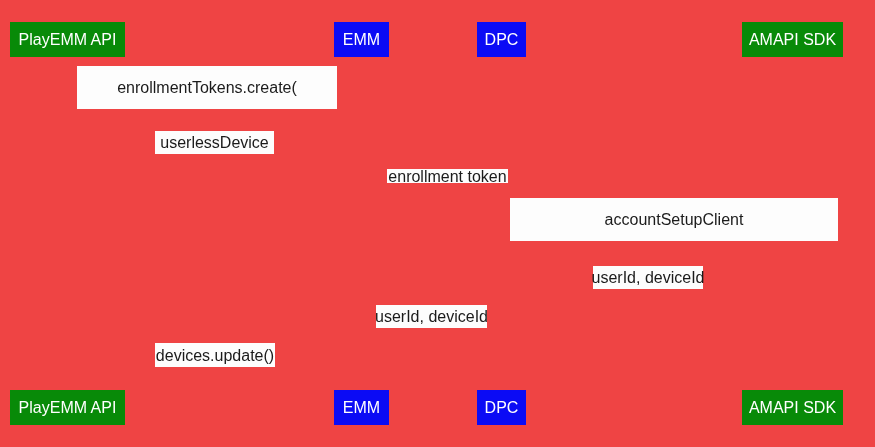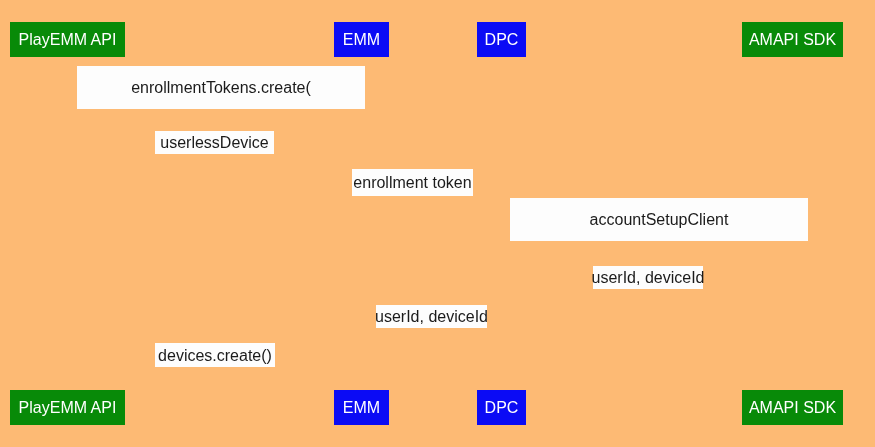--- a/index.html
+++ b/index.html
@@ -34,48 +34,48 @@
     line-height: 21px;
     white-space: nowrap;
   }
   .msg .line {
     text-align: center;
   }
 </style>
 </head>
 <body>
 
-<div id="stage" style="background: #fdba74;">
+<div id="stage" style="background: #ef4444;">
   <div id="actors-top">
       <div class="actor" style="left: 10px; top: 22px; width: 115px; height: 35px; background: rgb(8, 138, 8); color: rgb(255, 255, 255);">PlayEMM API</div>
       <div class="actor" style="left: 334px; top: 22px; width: 55px; height: 35px; background: rgb(11, 11, 245); color: rgb(255, 255, 255);">EMM</div>
       <div class="actor" style="left: 477px; top: 22px; width: 49px; height: 35px; background: rgb(11, 11, 245); color: rgb(255, 255, 255);">DPC</div>
       <div class="actor" style="left: 742px; top: 22px; width: 101px; height: 35px; background: rgb(8, 138, 8); color: rgb(255, 255, 255);">AMAPI SDK</div>
     </div>
   <div id="messages">
-      <div class="msg" style="left: 77px; top: 66px; width: 288px; height: 43px; background: rgb(253, 253, 253); color: rgb(27, 27, 27);">
+      <div class="msg" style="left: 77px; top: 66px; width: 260px; height: 43px; background: rgb(253, 253, 253); color: rgb(27, 27, 27);">
         <div class="line">enrollmentTokens.create(</div>
       </div>
       <div class="msg" style="left: 155px; top: 131px; width: 119px; height: 23px; background: rgb(253, 253, 253); color: rgb(27, 27, 27);">
         <div class="line">userlessDevice</div>
       </div>
-      <div class="msg" style="left: 352px; top: 169px; width: 121px; height: 27px; background: rgb(253, 253, 253); color: rgb(27, 27, 27);">
+      <div class="msg" style="left: 387px; top: 169px; width: 121px; height: 14px; background: rgb(253, 253, 253); color: rgb(27, 27, 27);">
         <div class="line">enrollment token</div>
       </div>
-      <div class="msg" style="left: 510px; top: 198px; width: 298px; height: 43px; background: rgb(253, 253, 253); color: rgb(27, 27, 27);">
+      <div class="msg" style="left: 510px; top: 198px; width: 328px; height: 43px; background: rgb(253, 253, 253); color: rgb(27, 27, 27);">
         <div class="line">accountSetupClient</div>
       </div>
       <div class="msg" style="left: 593px; top: 266px; width: 110px; height: 23px; background: rgb(253, 253, 253); color: rgb(27, 27, 27);">
         <div class="line">userId, deviceId</div>
       </div>
       <div class="msg" style="left: 376px; top: 305px; width: 111px; height: 23px; background: rgb(253, 253, 253); color: rgb(27, 27, 27);">
         <div class="line">userId, deviceId</div>
       </div>
       <div class="msg" style="left: 155px; top: 343px; width: 120px; height: 24px; background: rgb(253, 253, 253); color: rgb(27, 27, 27);">
-        <div class="line">devices.create()</div>
+        <div class="line">devices.update()</div>
       </div>
     </div>
   <div id="actors-bottom">
       <div class="actor" style="left: 10px; top: 390px; width: 115px; height: 35px; background: rgb(8, 138, 8); color: rgb(255, 255, 255);">PlayEMM API</div>
       <div class="actor" style="left: 334px; top: 390px; width: 55px; height: 35px; background: rgb(11, 11, 245); color: rgb(255, 255, 255);">EMM</div>
       <div class="actor" style="left: 477px; top: 390px; width: 49px; height: 35px; background: rgb(11, 11, 245); color: rgb(255, 255, 255);">DPC</div>
       <div class="actor" style="left: 742px; top: 390px; width: 101px; height: 35px; background: rgb(8, 138, 8); color: rgb(255, 255, 255);">AMAPI SDK</div>
     </div>
 </div>
 

